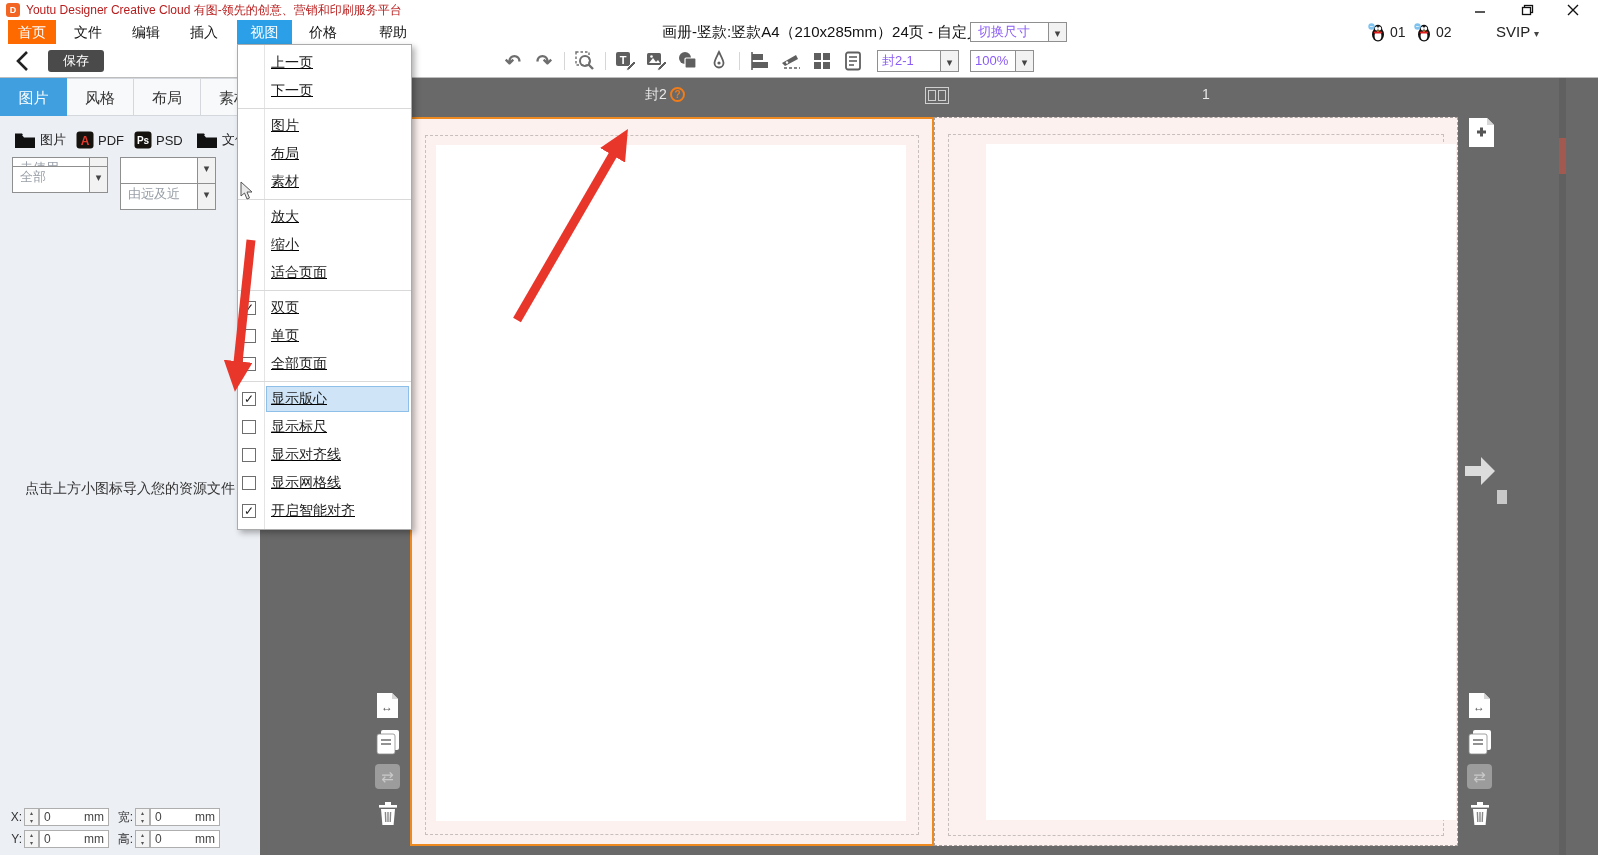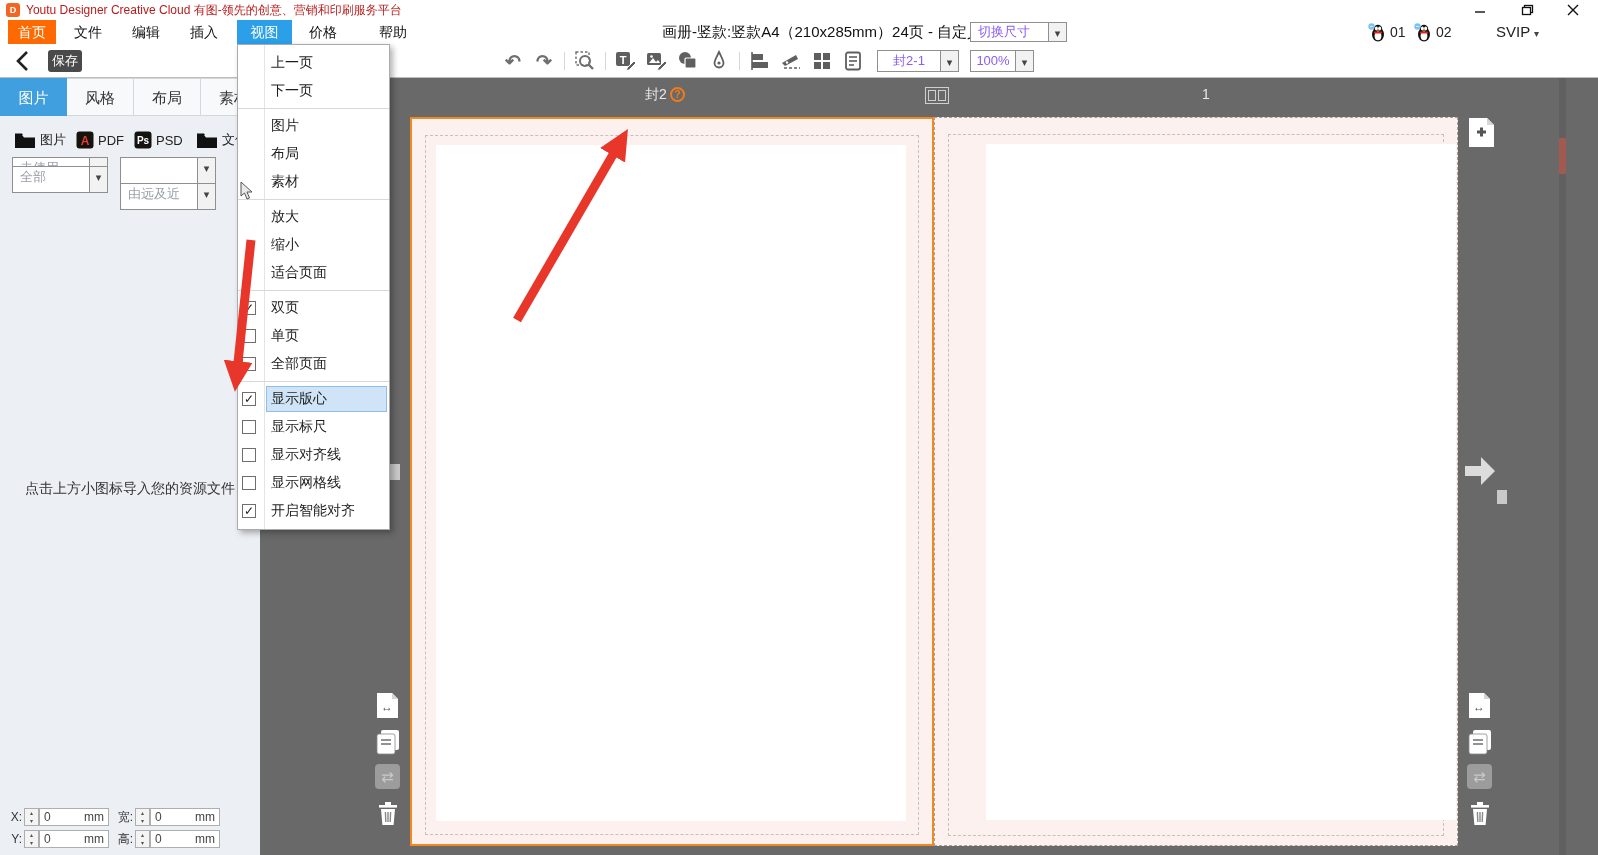--- a/index.html
+++ b/index.html
@@ -24,27 +24,27 @@
   .sel-text { flex:1; font-size:13px; color:#8b5cf6; line-height:18px; padding-left:7px; overflow:hidden; white-space:nowrap; }
   .sel-arrow { width:18px; border-left:1px solid #8f8f8f; text-align:center; color:#444; background:#f2f2f2; }
   .sel-arrow::after { content:"▾"; font-size:11px; line-height:18px; }
   .qq-acc { position:absolute; top:2px; height:20px; display:flex; align-items:center; gap:3px; font-size:14px; color:#222; }
   .svip { position:absolute; top:2px; height:20px; line-height:20px; font-size:15px; color:#222; }
   .svip .dd { font-size:10px; color:#444; }
 
   
   .toolbar { position:absolute; left:0; top:44px; width:1598px; height:34px; background:#fff; border-bottom:1px solid #bdbdbd; }
   .back-btn { position:absolute; left:10px; top:4px; width:26px; height:26px; }
-  .save-btn { position:absolute; left:48px; top:6px; width:34px; height:22px; background:#4a4a4a; border-radius:3px; color:#fff; font-size:13px; text-align:center; line-height:22px; }
+  .save-btn { position:absolute; left:48px; top:6px; width:56px; height:22px; background:#4a4a4a; border-radius:3px; color:#fff; font-size:13px; text-align:center; line-height:22px; }
   .tools { position:absolute; left:500px; top:2px; height:30px; display:flex; align-items:center; gap:5px; }
   .tico { width:26px; height:26px; display:flex; align-items:center; justify-content:center; color:#6e6e6e; position:relative; }
   .tico.glyph { font-size:19px; font-weight:bold; }
   .tsep { width:1px; height:18px; background:#d6d6d6; margin:0 2px; }
   .tsel { position:relative; height:22px; border:1px solid #8f8f8f; display:flex; background:#fff; margin-left:6px; }
-  .tsel .sel-text { text-align:center; padding:0 4px; line-height:20px; font-size:13px; }
+  .tsel .sel-text { padding:0 4px; line-height:20px; font-size:13px; }
   .tsel .sel-arrow { line-height:20px; }
   .cta { position:absolute; top:46px; width:72px; height:28px; border-radius:15px; color:#fff; font-size:15px; display:flex; align-items:center; justify-content:center; gap:5px; }
   .cta svg { display:block; }
   .cta.export { left:1318px; background:linear-gradient(#3f80b6,#1e5d93); border:1px solid #174e7e; }
   .cta.publish { left:1402px; background:linear-gradient(#4fc063,#27a048); border:1px solid #1f8f3c; }
   .cta.print { left:1487px; background:linear-gradient(#ff8a3c,#f25200); border:1px solid #d94a00; }
 
   
   .sidebar { position:absolute; left:0; top:78px; width:260px; height:777px; background:#eceff4; overflow:hidden; }
   .stab { position:absolute; top:0; height:38px; width:67px; background:#f8f9fb; border:1px solid #d4d7dc; border-left:none; font-size:15px; color:#333; text-align:center; line-height:38px; }
@@ -82,21 +82,21 @@
   .side-ico { position:absolute; width:27px; height:27px; display:flex; align-items:center; justify-content:center; }
   .side-ico svg { display:block; }
   .swap-box { width:25px; height:25px; border-radius:4px; background:#9c9c9c; color:#c9c9c9; font-size:15px; text-align:center; line-height:25px; }
   .swap-box::after { content:"⇄"; }
   .handle { position:absolute; background:#c9c9c9; }
 
   .vscroll { position:absolute; left:1299px; top:0; width:7px; height:777px; background:#606060; }
   .vscroll .thumb { position:absolute; left:0; top:60px; width:7px; height:36px; background:#a2594f; }
 
   
-  .vmenu { position:absolute; left:237px; top:44px; width:153px; background:#fff; border:1px solid #ababab; box-shadow:3px 3px 6px rgba(0,0,0,.3); z-index:600; padding:4px 0; }
+  .vmenu { position:absolute; left:237px; top:44px; width:175px; background:#fff; border:1px solid #ababab; box-shadow:3px 3px 6px rgba(0,0,0,.3); z-index:600; padding:4px 0;text-decoration:underline; }
   .vmenu::before { content:""; position:absolute; left:26px; top:0; bottom:0; width:1px; background:#e4e4e4; }
   .mgroup { position:relative; }
   .mgroup + .mgroup { border-top:1px solid #d9d9d9; margin-top:3px; padding-top:3px; }
   .mrow { position:relative; height:28px; display:flex; align-items:center; }
   .mrow .mlabel { position:relative; margin-left:33px; font-size:14px; color:#1d1d1d; z-index:2; }
   .mrow.hl::before { content:""; position:absolute; left:28px; right:2px; top:1px; bottom:1px; background:#cfe5f7; border:1px solid #8ebfe8; }
   .mcb { position:absolute; left:4px; top:7px; width:14px; height:14px; border:1px solid #6e6e6e; background:#fff; font-size:12px; line-height:13px; text-align:center; color:#222; z-index:2; }
 
   .arrows { position:absolute; left:0; top:0; z-index:900; pointer-events:none; }
   .cursor { position:absolute; z-index:950; pointer-events:none; }

